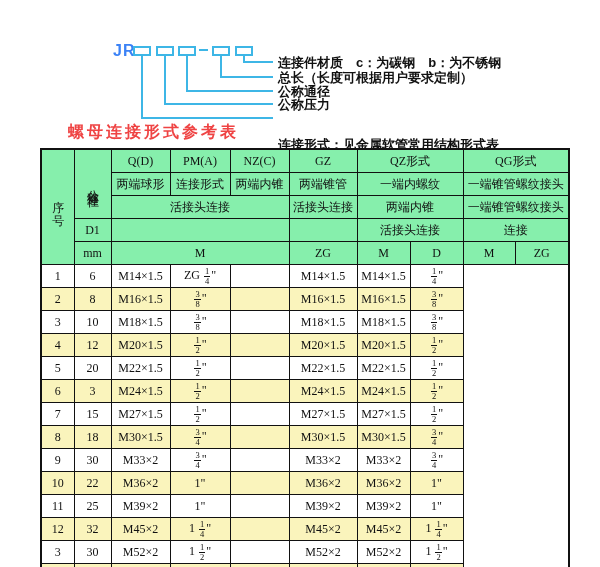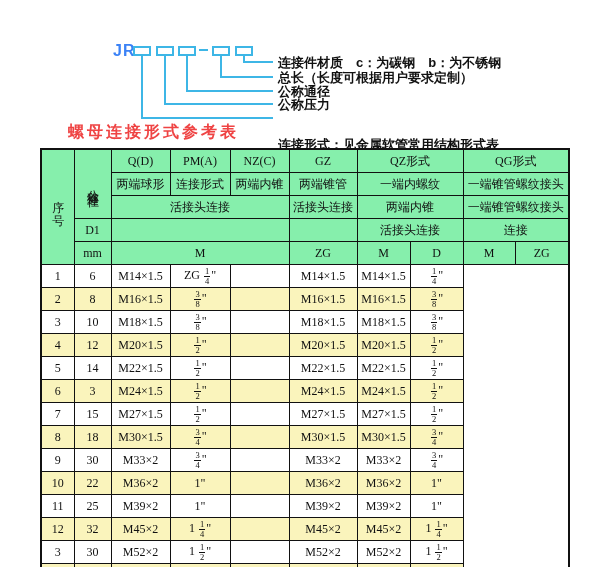--- a/index.html
+++ b/index.html
@@ -184,21 +184,21 @@
           <td></td>
           <td>M20×1.5</td>
           <td>M20×1.5</td>
           <td><span class="fr">
               <span class="fn">1</span>
               <span class="fd">2</span>
             </span>"</td>
         </tr>
         <tr>
           <td>5</td>
-          <td>14</td>
+          <td>20</td>
           <td>M22×1.5</td>
           <td><span class="fr">
               <span class="fn">1</span>
               <span class="fd">2</span>
             </span>"</td>
           <td></td>
           <td>M22×1.5</td>
           <td>M22×1.5</td>
           <td><span class="fr">
               <span class="fn">1</span>

